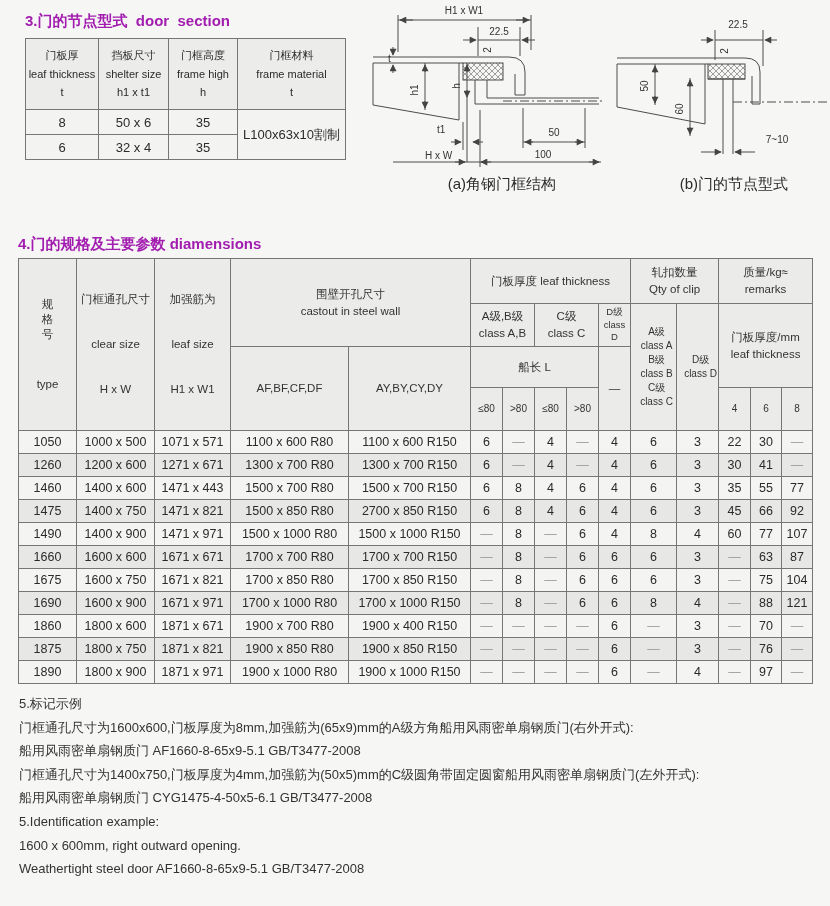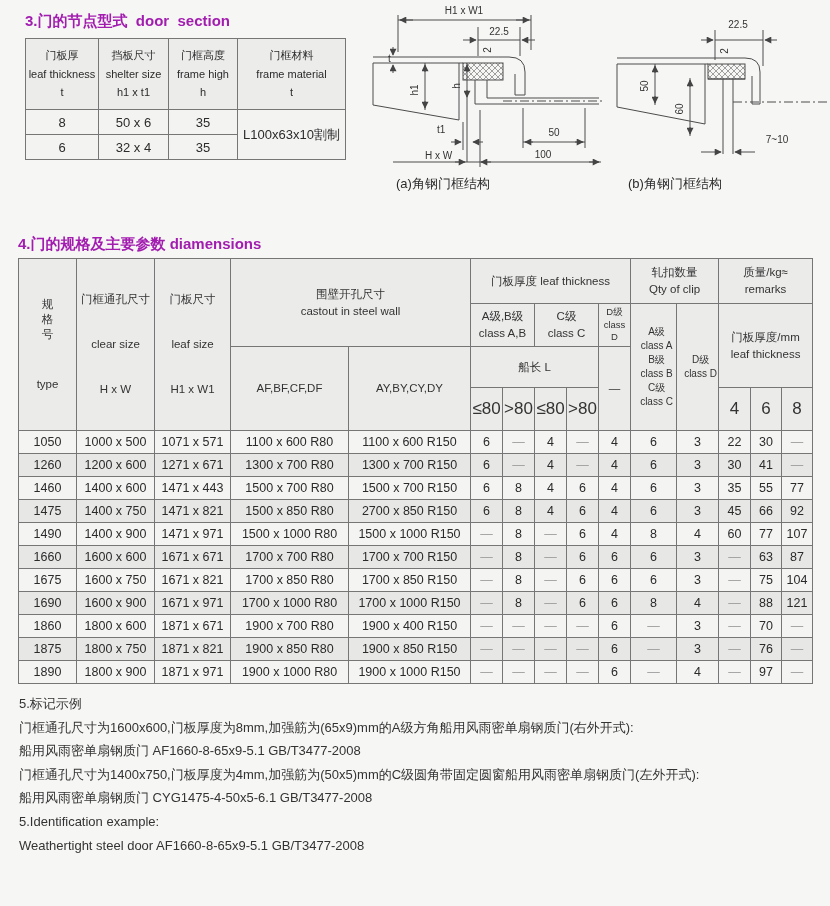--- a/index.html
+++ b/index.html
@@ -22,33 +22,33 @@
   #door-table td{height:24px;font-size:13px;background:#f3f3f2;}
 
   
   #spec-table{left:18px;top:258px;width:794px;}
   #spec-table th{background:#ebebea;font-size:11.5px;line-height:1.45;color:#333;}
   #spec-table td{height:22px;font-size:12.5px;background:#f4f4f3;}
   #spec-table tr.shade td{background:#e7e7e6;}
   #spec-table .r1 th{height:44px;}
   #spec-table .r2 th{height:42px;}
   #spec-table .r3 th{height:40px;}
-  #spec-table .r4 th{height:42px;font-size:17px;}
+  #spec-table .r4 th{height:42px;font-size:10px;}
   #spec-table th.sm{font-size:10px;line-height:1.4;padding-left:6px;}
   #spec-table th.xs{font-size:9.5px;line-height:1.35;}
   .stack{display:flex;flex-direction:column;justify-content:space-evenly;height:166px;}
   .stack div{line-height:1.3;}
   .dash{color:#9b9b9b;}
 
   
   .fig{position:absolute;}
   #figA{left:363px;top:2px;}
   #figB{left:605px;top:14px;}
   svg text{font-family:"Liberation Sans","DejaVu Sans",sans-serif;font-size:10px;fill:#333;}
-  .cap{position:absolute;top:175px;width:160px;text-align:left;font-size:13px;color:#2b2b2b;}
+  .cap{position:absolute;top:175px;width:160px;text-align:right;font-size:15px;color:#2b2b2b;}
   #capA{left:396px;}
   #capB{left:628px;}
 
   
   #ident{position:absolute;left:19px;top:692px;width:796px;font-size:13px;line-height:23.6px;color:#333;}
 </style>
 </head>
 <body>
 
 <div id="s3-title" class="sec-title">3.门的节点型式  door  section</div>
@@ -182,21 +182,21 @@
     <line x1="128" y1="88" x2="222" y2="88" stroke-dasharray="9 3 2 3"></line>
     <line x1="96" y1="138" x2="116" y2="138" marker-end="url(#arrB)"></line>
     <line x1="150" y1="138" x2="130" y2="138" marker-end="url(#arrB)"></line>
   </g>
   <text x="133" y="14" text-anchor="middle">22.5</text>
   <text x="123" y="37" text-anchor="middle" font-size="9" transform="rotate(-90 123 37)">2</text>
   <text x="43" y="72" text-anchor="middle" transform="rotate(-90 43 72)">50</text>
   <text x="78" y="95" text-anchor="middle" transform="rotate(-90 78 95)">60</text>
   <text x="172" y="129" text-anchor="middle">7~10</text>
 </svg>
-<div id="capB" class="cap">(b)角钢门框结构</div>
+<div id="capB" class="cap">(b)门的节点型式</div>
 
 <div id="s4-title" class="sec-title">4.门的规格及主要参数 diamensions</div>
 
 <table id="spec-table">
   <colgroup>
     <col style="width:58px">
       <col style="width:78px">
       <col style="width:76px">
     <col style="width:118px">
       <col style="width:122px">
@@ -223,21 +223,21 @@
       </th>
       <th rowspan="4">
         <div class="stack">
           <div>门框通孔尺寸</div>
           <div>clear size</div>
           <div>H x W</div>
         </div>
       </th>
       <th rowspan="4">
         <div class="stack">
-          <div>门板尺寸</div>
+          <div>加强筋为</div>
           <div>leaf size</div>
           <div>H1 x W1</div>
         </div>
       </th>
       <th colspan="2" rowspan="2" class="pre">围壁开孔尺寸
 castout in steel wall</th>
       <th colspan="5">门板厚度  leaf thickness</th>
       <th colspan="2" class="pre">轧扣数量
 Qty of clip</th>
       <th colspan="3" class="pre">质量/kg≈
@@ -468,14 +468,15 @@
     </tbody>
 </table>
 
 <div id="ident">
     <div>5.标记示例</div>
     <div>门框通孔尺寸为1600x600,门板厚度为8mm,加强筋为(65x9)mm的A级方角船用风雨密单扇钢质门(右外开式):</div>
     <div>船用风雨密单扇钢质门 AF1660-8-65x9-5.1 GB/T3477-2008</div>
     <div>门框通孔尺寸为1400x750,门板厚度为4mm,加强筋为(50x5)mm的C级圆角带固定圆窗船用风雨密单扇钢质门(左外开式):</div>
     <div>船用风雨密单扇钢质门 CYG1475-4-50x5-6.1 GB/T3477-2008</div>
     <div>5.Identification example:</div>
+    <div>1600 x 600mm, right outward opening.</div>
     <div>Weathertight steel door AF1660-8-65x9-5.1 GB/T3477-2008</div>
   </div>
 
 </body></html>

